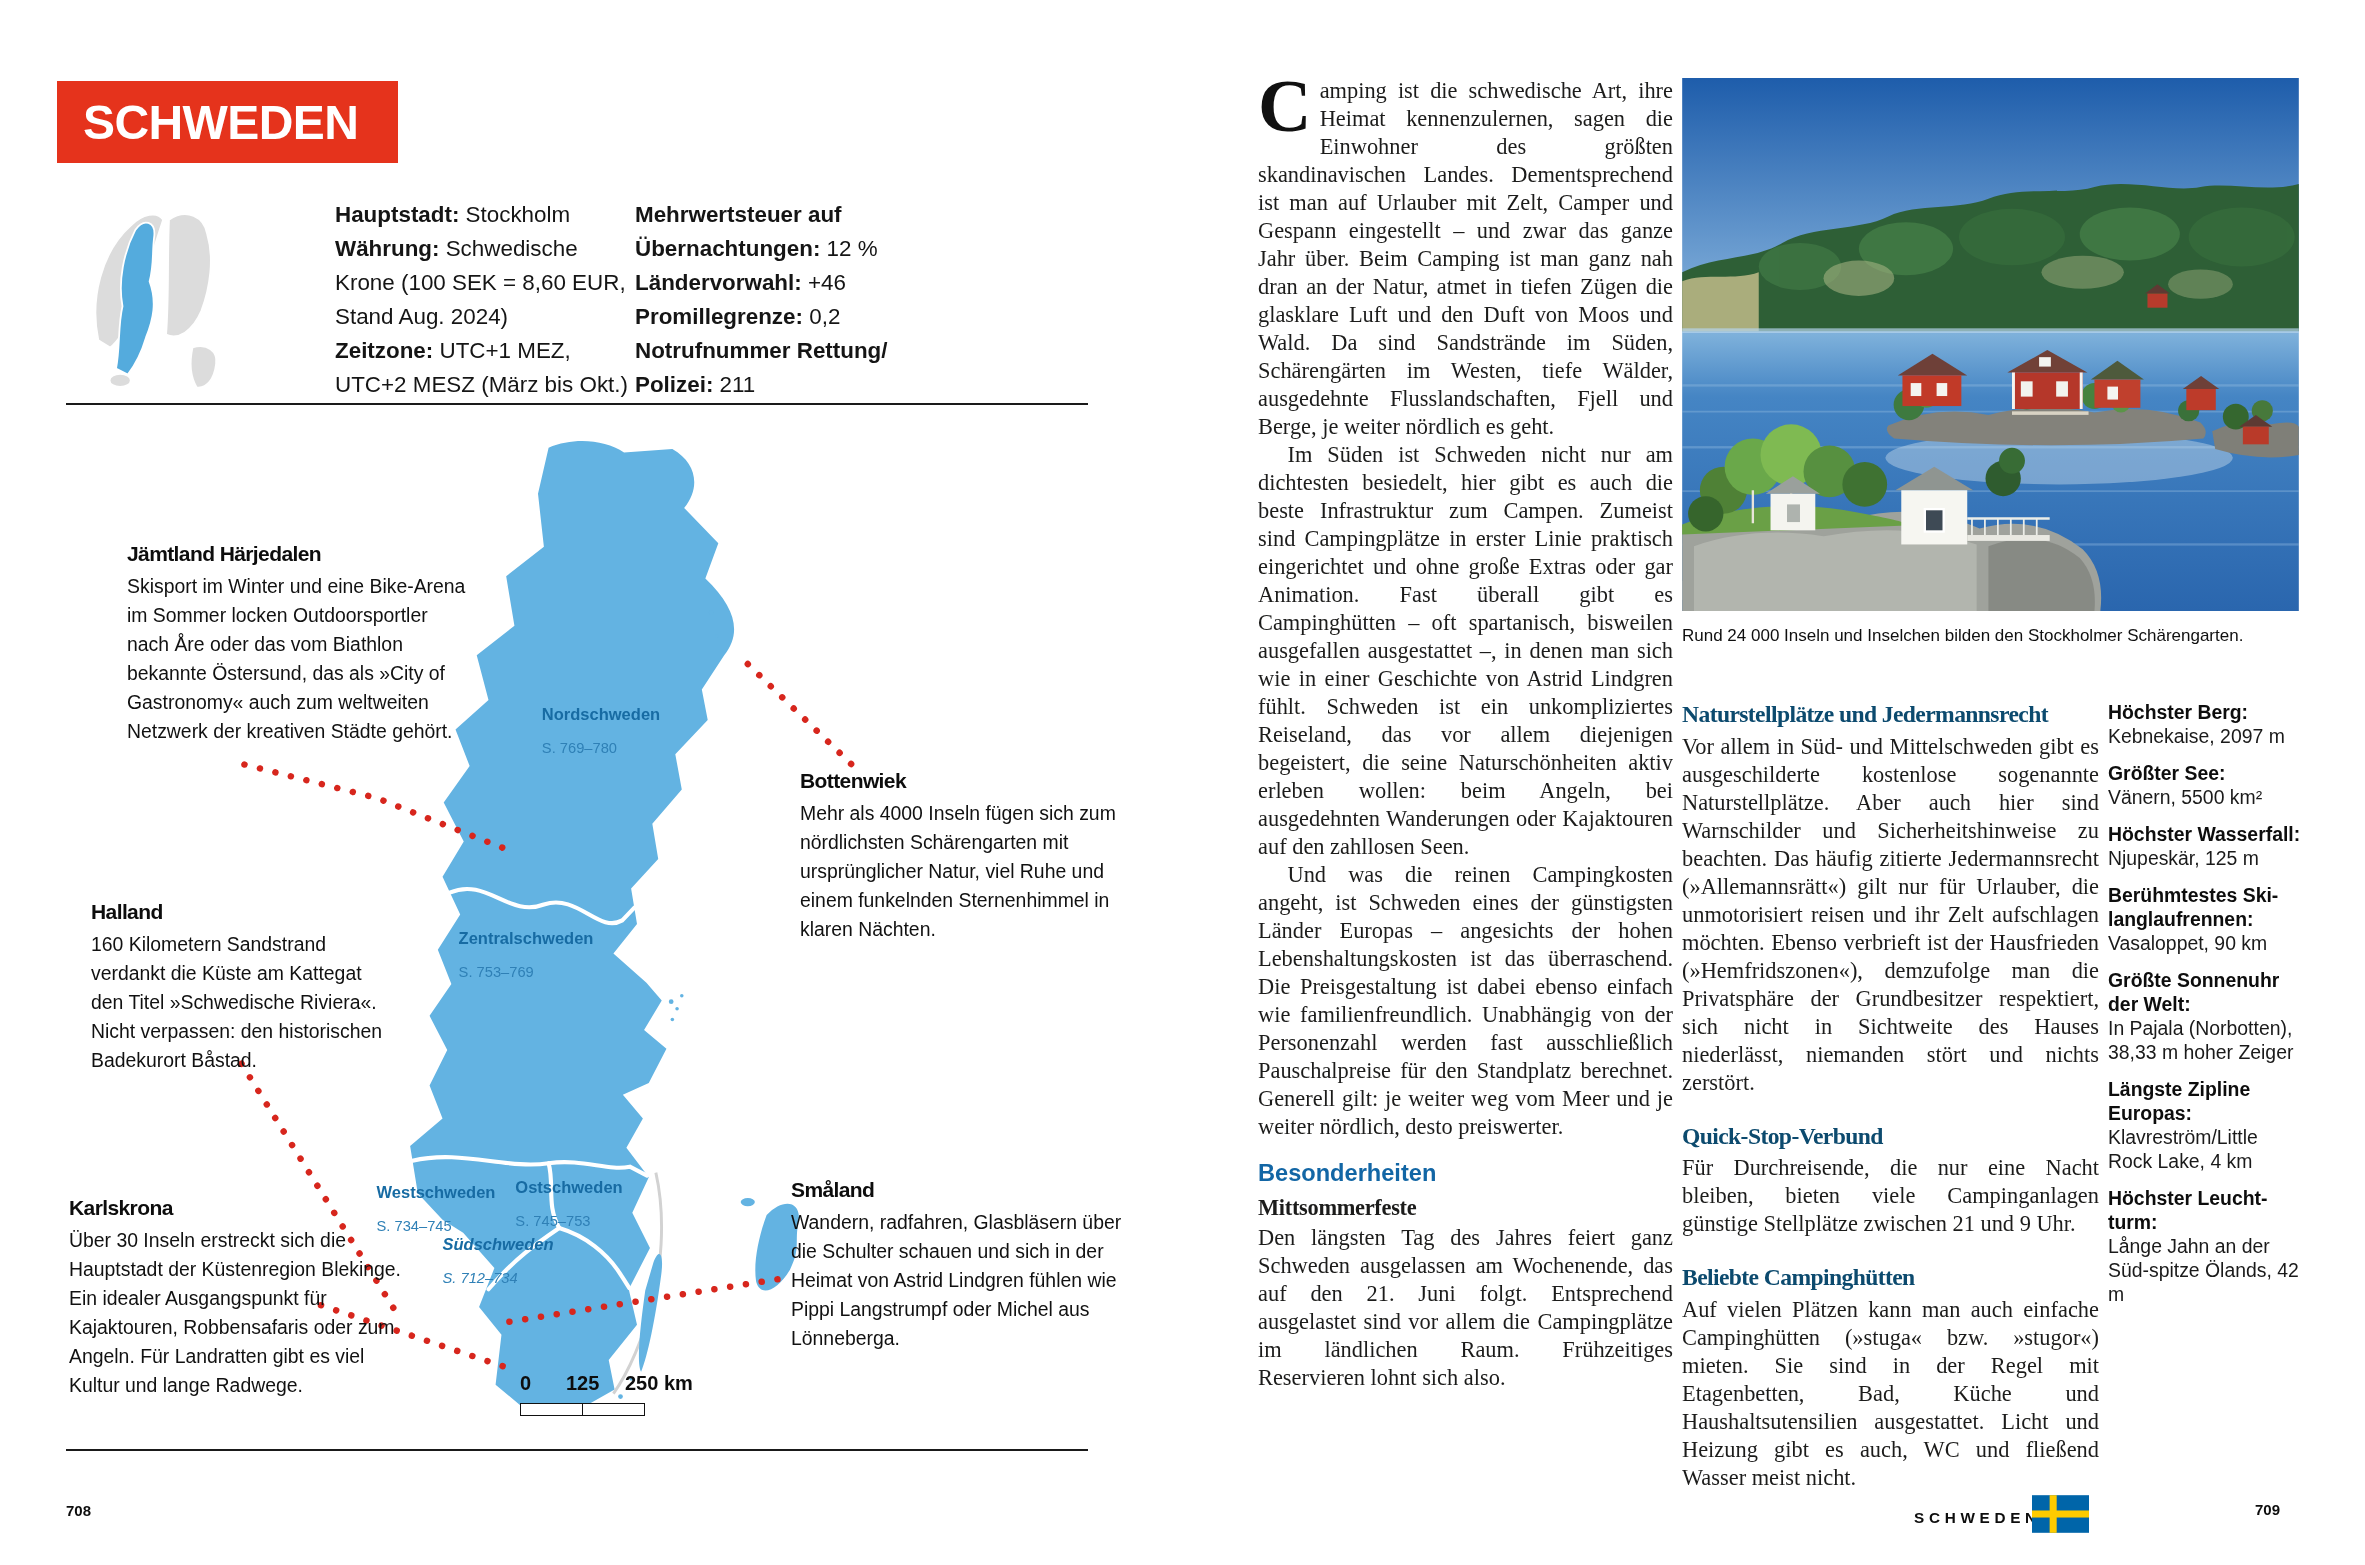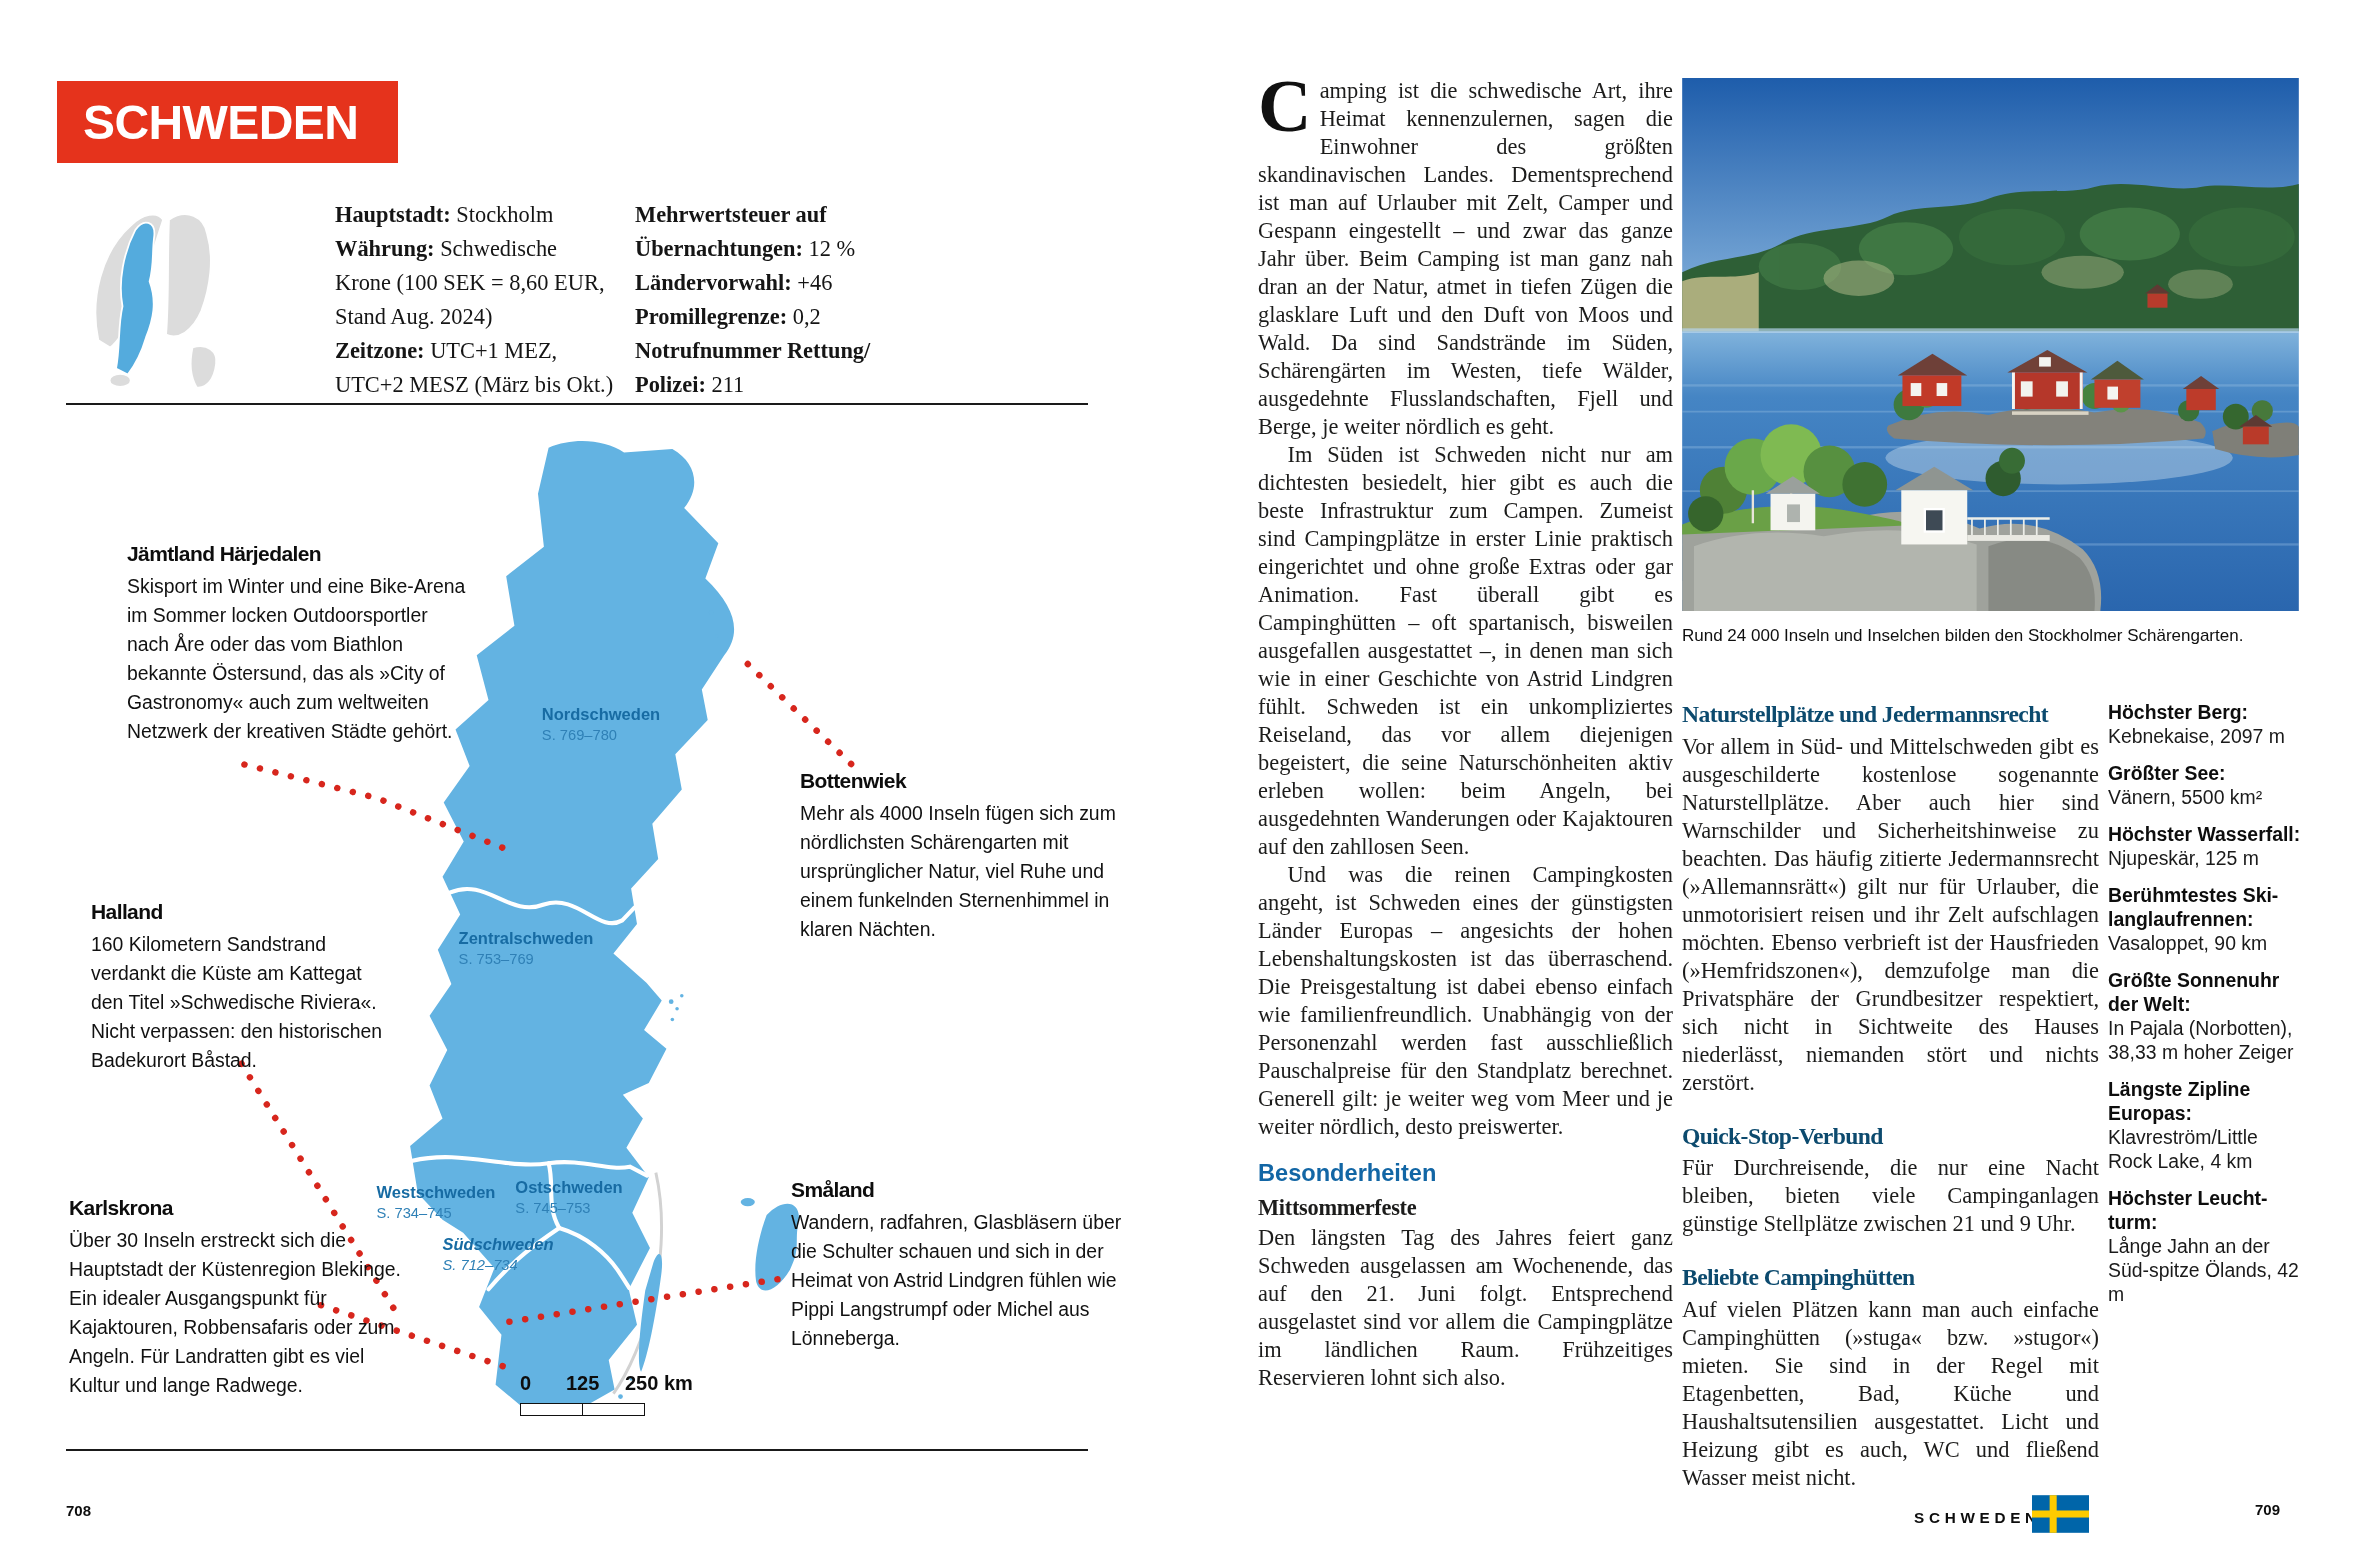--- a/index.html
+++ b/index.html
@@ -1,28 +1,28 @@
 <!DOCTYPE html>
 <html style="font-size:9.4px"><head>
 <meta charset="utf-8">
 <style>
   html,body{margin:0;padding:0;background:#ffffff;width:2366px;height:1565px;overflow:hidden;}
   body{font-family:"Liberation Sans", sans-serif;color:#1a1a1a;position:relative;}
   .abs{position:absolute;}
   
   .banner{background:#e5331c;display:flex;align-items:center;}
   .banner-title{color:#ffffff;font-size:48px;font-weight:700;letter-spacing:-0.6px;padding-left:26px;}
-  .info-col{font-size:22.4px;line-height:34px;color:#151515;font-family:Liberation Serif, serif;}
+  .info-col{font-size:22.4px;line-height:34px;color:#151515;}
   .info-col strong{font-weight:700;}
   .rule{background:#1a1a1a;height:1.8px;}
   .callout-title{font-size:21px;font-weight:700;letter-spacing:-0.6px;color:#0d0d0d;margin:0 0 5.9px 0;}
   .callout-body{font-size:19.4px;line-height:29px;color:#111111;}
   .region-label{text-align:left;transform:translateX(-50%);white-space:nowrap;}
   .region-name{font-size:16.5px;font-weight:700;color:#176ba3;}
-  .region-pages{font-size:14.7px;color:#2f80b6;margin-top:3px;}
+  .region-pages{font-size:14.7px;color:#2f80b6;margin-top:16px;}
   .scale-label{font-size:20px;font-weight:700;color:#0d0d0d;position:absolute;top:0;}
   .scale-bar{position:absolute;top:31px;left:7px;width:123px;height:10.6px;border:1.8px solid #111;display:flex;background:#fff;}
   .scale-cell{width:50%;height:100%;}
   .scale-cell:first-child{border-right:1.8px solid #111;}
   .pagenum{font-size:15px;font-weight:700;color:#0d0d0d;}
   
   .serif{font-family:"Liberation Serif", serif;}
   .bodytext{font-size:22.4px;line-height:28px;text-align:justify;color:#1c1c1b;}
   .bodytext p{margin:0;}
   .bodytext p.ind{text-indent:29.5px;}

